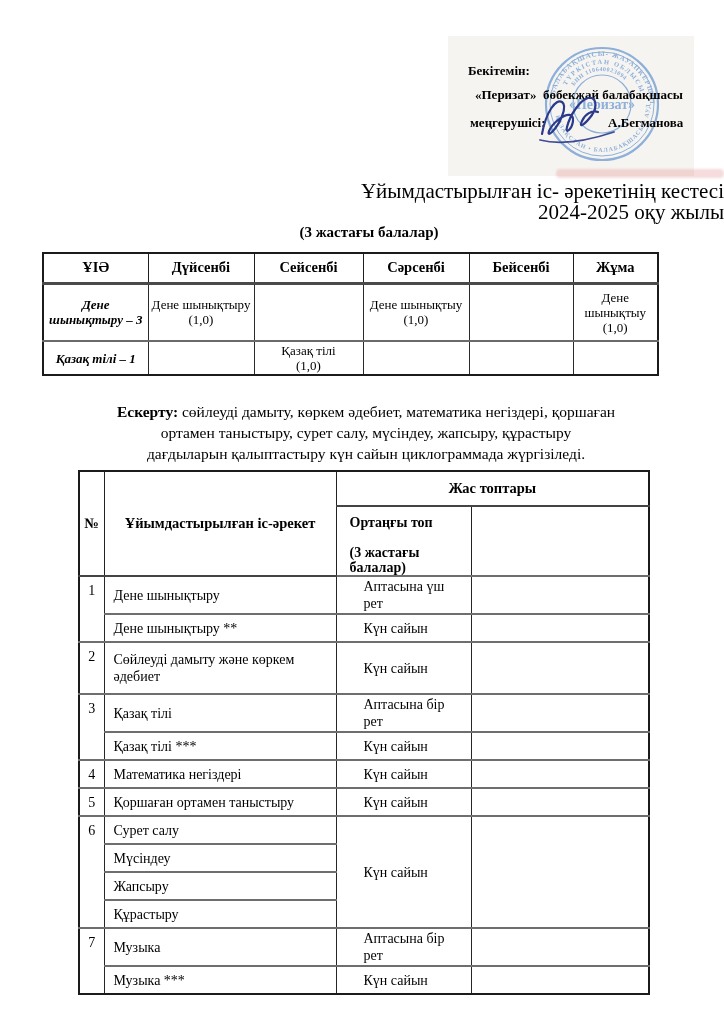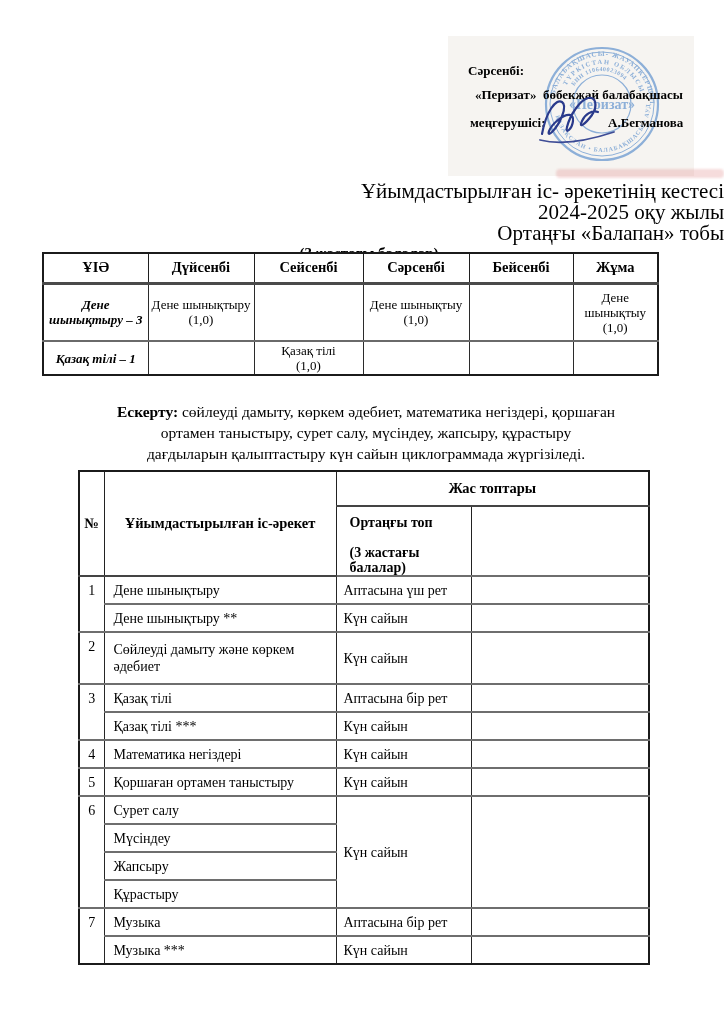--- a/index.html
+++ b/index.html
@@ -49,21 +49,21 @@
   #activities td {
     border:1px solid #262626; border-top:2px solid #6e6e6e;
     font-size:14px; line-height:17px; vertical-align:middle; padding:1px 4px;
   }
   #activities .subhdr {
     text-align:left; vertical-align:top; padding:8px 4px 0 13px;
     white-space:pre-line; line-height:15px; font-size:14px;
   }
   #activities .num { text-align:center; vertical-align:top; padding-top:5px; }
   #activities .act { padding-left:9px; }
-  #activities .freq { padding-left:7px; }
+  #activities .freq { padding-left:27px; }
   #activities .mid { vertical-align:middle; }
   .h28 { height:28px; } .h52 { height:52px; }
 
   
   .note { left:14px; top:401px; width:704px; text-align:center;
     font-size:15.5px; line-height:21px; }
   .note b { font-weight:bold; }
 </style>
 </head>
 <body>
@@ -89,34 +89,33 @@
   </text>
   <text font-size="6" font-weight="bold" letter-spacing="0.5" fill="#7ba4d4">
     <textPath href="#arcBin" startOffset="18%">БИН 110640023094</textPath>
   </text>
   <text font-size="6" font-weight="bold" letter-spacing="1" fill="#7ba4d4">
     <textPath href="#arcBot" startOffset="8%">ҚАЗАҚСТАН • БАЛАБАҚШАСЫ • АУДАНЫ</textPath>
   </text>
   <text x="75" y="80" text-anchor="middle" font-size="14" font-weight="bold" fill="#7ba4d4">«Перизат»</text>
 </svg>
 
-<div class="abs appr-line appr-1">Сәрсенбі:</div>
+<div class="abs appr-line appr-1">Бекітемін:</div>
 <div class="abs appr-line appr-2">«Перизат»  бөбекжай балабақшасы</div>
 <div class="abs appr-line appr-3">меңгерушісі:</div>
 <div class="abs appr-line appr-name">А.Бегманова</div>
 
 <svg class="abs sig-svg" viewBox="0 0 84 58">
   <path d="M6,44 C10,22 20,8 26,12 C32,16 24,34 16,42 C10,48 12,38 22,30 C32,22 38,24 37,31 C36,39 29,45 31,37 C34,25 44,10 52,8 C60,6 62,16 56,25 C50,33 42,40 46,31 C49,24 56,20 62,22" fill="none" stroke-width="2.2" stroke-linecap="round" stroke="#2a3a8c"></path>
   <path d="M4,50 C24,55 48,52 78,42" fill="none" stroke-width="1.8" stroke-linecap="round" opacity="0.9" stroke="#2a3a8c"></path>
 </svg>
 
 <div class="abs title-block">
   <div class="title-line">Ұйымдастырылған іс- әрекетінің кестесі</div>
   <div class="title-line">2024-2025 оқу жылы</div>
-  <div class="title-line">Ортаңғы «Балапан» тобы</div>
   <div class="title-sub">(3 жастағы балалар)</div>
 </div>
 
 <table id="schedule">
   <colgroup>
     <col style="width:105px">
       <col style="width:106px">
       <col style="width:109px">
     <col style="width:106px">
       <col style="width:104px">

